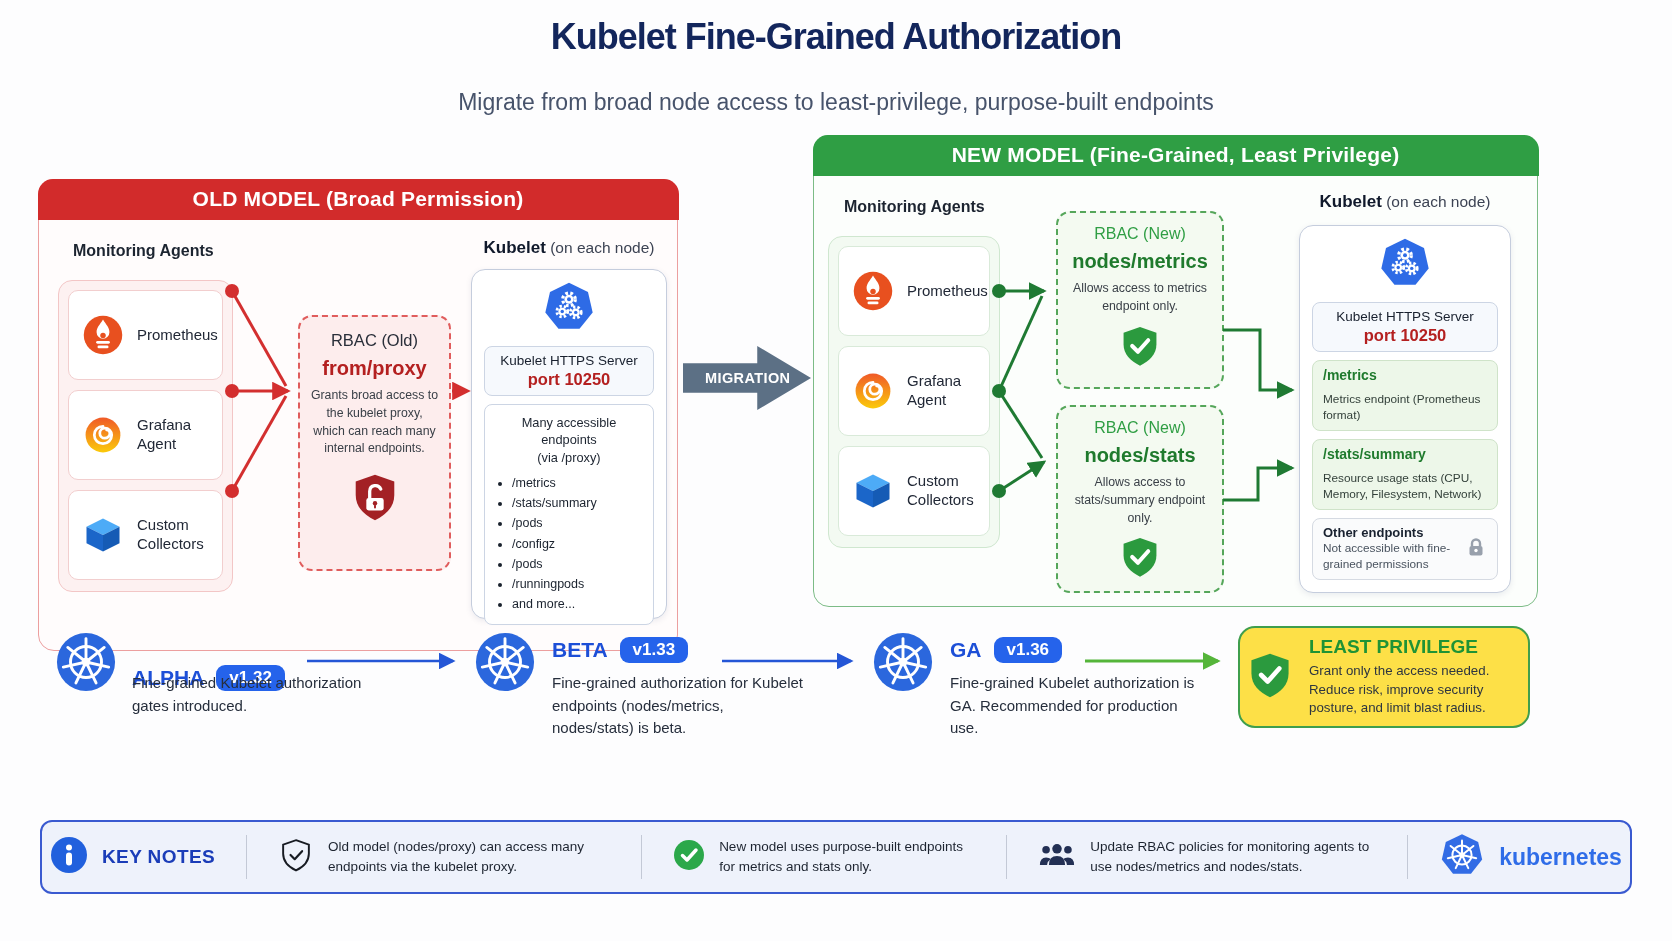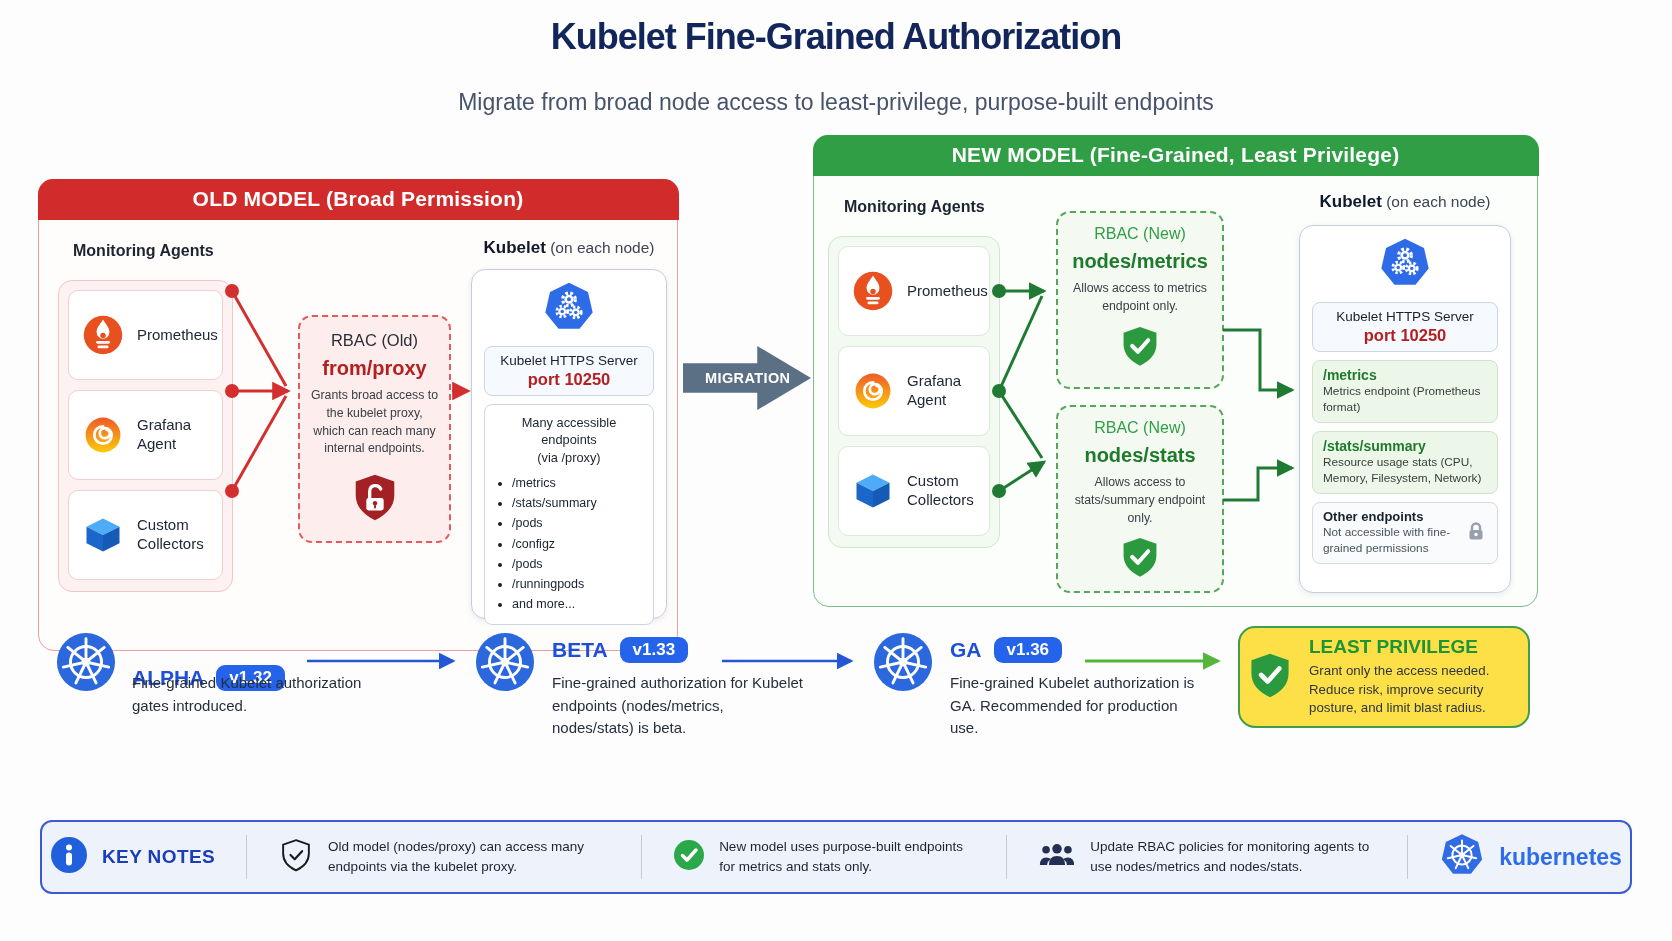--- a/index.html
+++ b/index.html
@@ -45,21 +45,21 @@
   }
   .panel-old .agent-card { border:1.5px solid #f2cece; }
   .panel-new .agent-card { border:1.5px solid #d9ead9; }
   .agent-icon { flex:none; width:44px; height:44px; display:flex; }
   .agent-label { font-size:15px; color:#212836; line-height:1.25; }
 
   .rbac-box {
     position:absolute; border-radius:14px; display:flex; flex-direction:column;
     align-items:center; text-align:center; padding:14px 10px; gap:7px;
   }
-  .rbac-old { left:259px; top:135px; width:153px; height:228px; background:#fdeded; border:2px dashed #e05c5c; }
+  .rbac-old { left:259px; top:135px; width:153px; height:256px; background:#fdeded; border:2px dashed #e05c5c; }
   .rbac-new-metrics { left:242px; top:75px;  width:168px; height:178px; background:#f4faf1; border:2px dashed #55a65a; padding-top:12px; }
   .rbac-new-stats   { left:242px; top:269px; width:168px; height:188px; background:#f4faf1; border:2px dashed #55a65a; padding-top:12px; }
   .rbac-title-old { font-size:16.5px; color:#2a2f3a; }
   .rbac-title-new { font-size:16px; color:#2f9e44; }
   .rbac-resource-old { font-size:20px; font-weight:700; color:#b42020; }
   .rbac-resource-new { font-size:20px; font-weight:700; color:#1f7a2d; }
   .rbac-desc { font-size:12.3px; color:#3a4048; line-height:1.45; }
 
   .kubelet-title { position:absolute; width:220px; text-align:center; font-size:15.5px; color:#3c4353; }
   .panel-old .kubelet-title { left:420px; top:58px; }
@@ -85,21 +85,21 @@
     width:100%; flex:1; background:#fff; border:1.5px solid #ccd5e4; border-radius:8px;
     padding:9px 10px;
   }
   .endpoints-title, .endpoints-sub { text-align:center; font-size:12.8px; color:#1c2430; line-height:1.35; }
   .endpoints-list { margin:7px 0 0 17px; font-size:12.5px; color:#1a222e; line-height:1.62; }
 
   .ep-box { width:100%; border-radius:8px; padding:6px 10px; }
   .ep-green { background:#edf7e9; border:1.5px solid #cfe3c9; }
   .ep-grey  { background:#fafbfc; border:1.5px solid #d5dae2; position:relative; }
   .ep-path { font-size:14px; font-weight:700; color:#1f7a2d; }
-  .ep-desc { font-size:11.8px; color:#33403a; line-height:1.35; margin-top:1px; }
+  .ep-desc { font-size:11.8px; color:#33403a; line-height:1.35; margin-top:9px; }
   .ep-title { font-size:13px; font-weight:700; color:#18212f; }
   .ep-desc-grey { font-size:11.8px; color:#49535f; line-height:1.35; margin-top:1px; width:132px; }
   .ep-lock { position:absolute; right:9px; top:50%; transform:translateY(-50%); }
 
   
   .migration {
     position:absolute; left:683px; top:346px; width:128px; height:64px; background:#5c7085;
     clip-path:polygon(0 27%, 58% 27%, 58% 0, 100% 50%, 58% 100%, 58% 73%, 0 73%);
     display:flex; align-items:center; color:#fff; font-weight:700; font-size:14.5px;
     letter-spacing:.4px; padding-left:22px;

